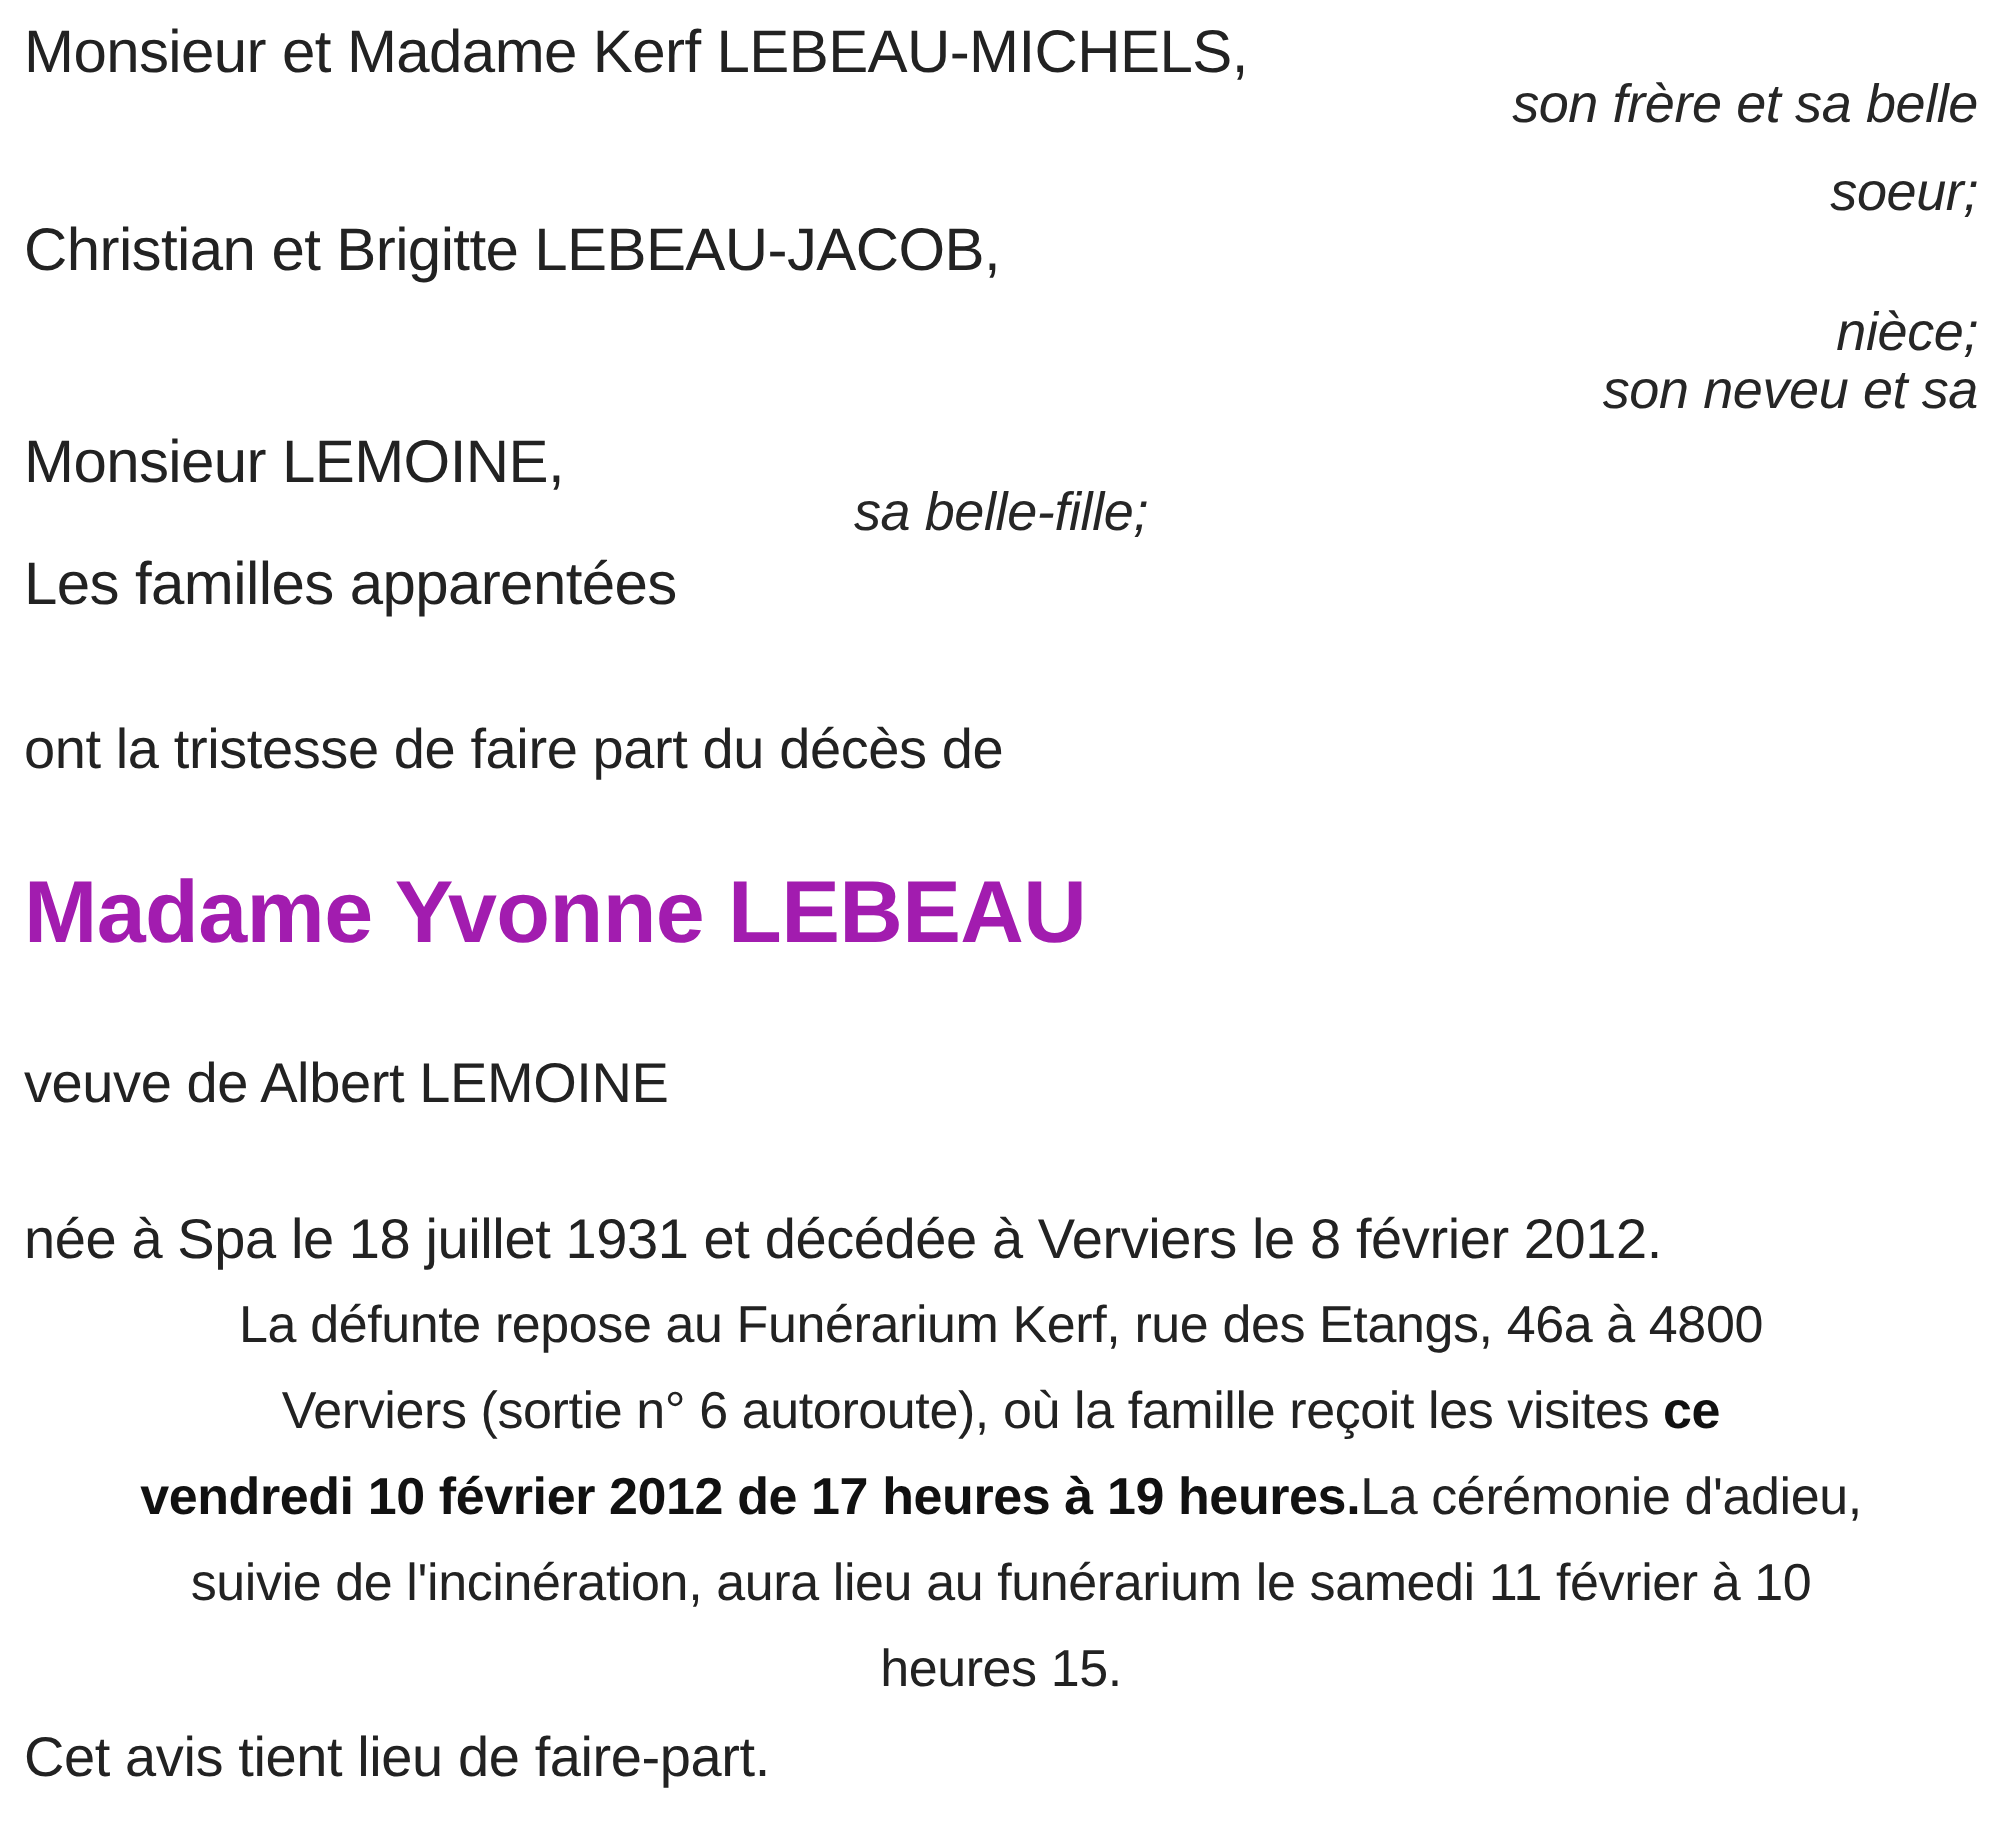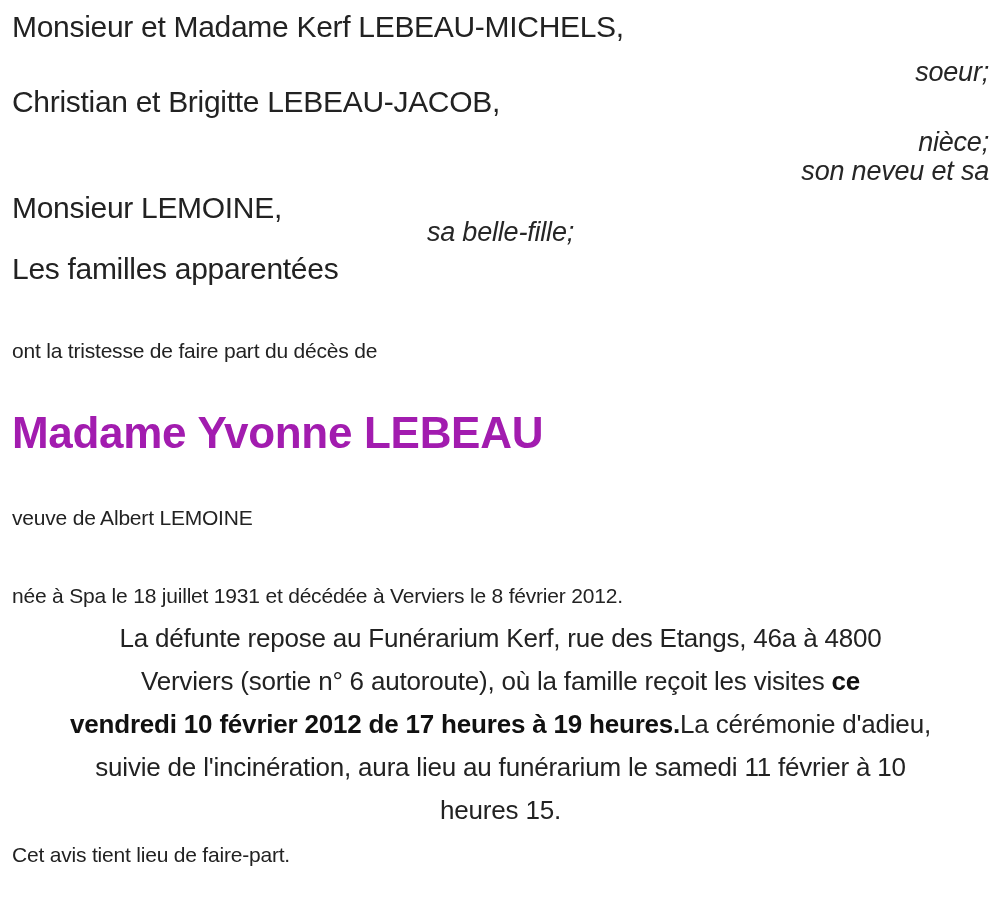--- a/index.html
+++ b/index.html
@@ -23,21 +23,21 @@
   }
   .rel-line {
     font-size: 27px; line-height: 34px;
     font-style: italic;
     text-align: right;
     letter-spacing: -0.2px;
     color: #262626;
     white-space: nowrap;
   }
   .body-line {
-    font-size: 21px; line-height: 33px;
+    font-size: 28px; line-height: 33px;
     letter-spacing: -0.2px;
     white-space: nowrap;
   }
   .deceased-heading {
     font-size: 44px; line-height: 46px;
     font-weight: bold;
     color: #a21caf;
     letter-spacing: -0.3px;
     margin: 0;
     white-space: nowrap;
@@ -66,20 +66,21 @@
   .mt-birth   { margin-top: 45px; }
   .mt-para    { margin-top: 5px; }
   .mt-closing { margin-top: 6px; }
 </style>
 </head>
 <body>
 
 <div class="page">
 
   <div class="entry-name mt-name1">Monsieur et Madame Kerf LEBEAU-MICHELS,</div>
+  <div class="rel-line mt-rel1a">son frère et sa belle</div>
   <div class="rel-line mt-rel1b">soeur;</div>
 
   <div class="entry-name mt-name2">Christian et Brigitte LEBEAU-JACOB,</div>
   <div class="rel-line mt-rel2b">nièce;</div>
   <div class="rel-line mt-rel2a">son neveu et sa</div>
 
   <div class="entry-name mt-name3">Monsieur LEMOINE,</div>
   <div class="rel-line mt-rel3">sa belle-fille;</div>
 
   <div class="entry-name mt-name4">Les familles apparentées</div>

